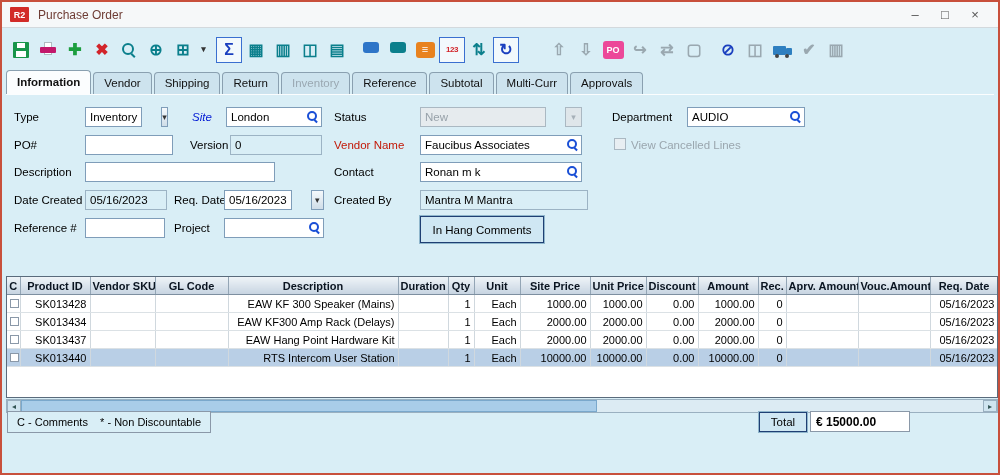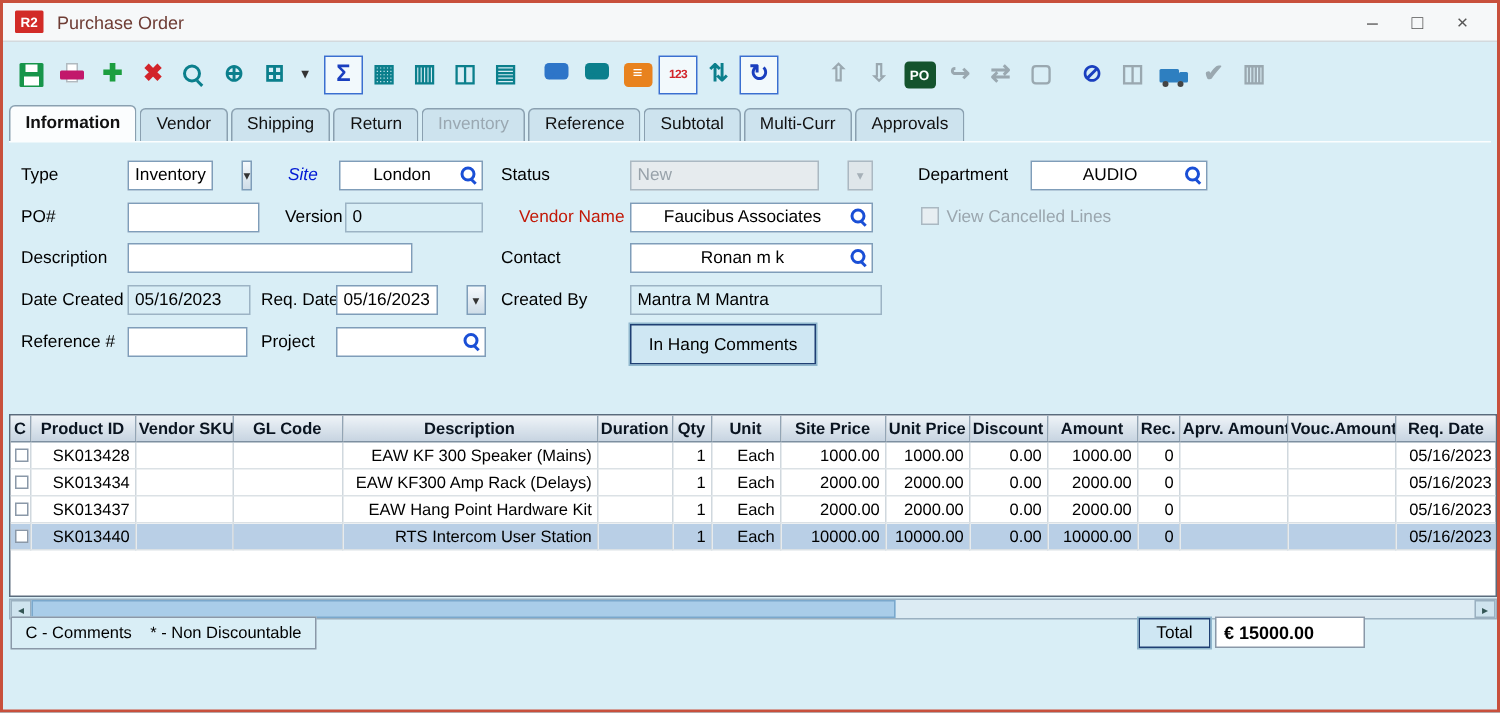--- a/index.html
+++ b/index.html
@@ -35,35 +35,35 @@
   .i-printer::before{content:"";position:absolute;left:4px;top:0;width:8px;height:13px;background:#fff;border:1px solid #b0bac0;box-sizing:border-box;}
   .i-printer::after{content:"";position:absolute;left:0;top:5px;width:16px;height:6px;background:#c2186b;border-radius:1px;}
   .i-mag{width:16px;height:16px;position:relative;}
   .i-mag::before{content:"";position:absolute;left:1px;top:1px;width:8px;height:8px;border:2px solid currentColor;border-radius:50%;}
   .i-mag::after{content:"";position:absolute;left:11px;top:11px;width:5px;height:2px;background:currentColor;transform:rotate(45deg);transform-origin:0 0;}
   .i-bubble{width:16px;height:11px;background:currentColor;border-radius:3px;position:relative;margin-top:-4px;}
   .i-bubble::after{content:"";position:absolute;left:3px;bottom:-4px;border:4px solid transparent;border-top-color:currentColor;border-left-width:0;}
   .i-truck{width:13px;height:9px;background:#2e7fc0;position:relative;border-radius:1px;margin-top:1px;margin-right:6px;}
   .i-truck::before{content:"";position:absolute;right:-6px;top:2px;width:6px;height:7px;background:#2e7fc0;border-radius:1px;}
   .i-truck::after{content:"";position:absolute;left:2px;bottom:-3px;width:4px;height:4px;border-radius:50%;background:#444;box-shadow:10px 0 0 #444;}
-  .i-po{width:21px;height:18px;background:#14532d;color:#fff;font-size:9px;font-weight:bold;display:flex;align-items:center;justify-content:center;border-radius:3px;}
+  .i-po{width:21px;height:18px;background:#ec4899;color:#fff;font-size:9px;font-weight:bold;display:flex;align-items:center;justify-content:center;border-radius:3px;}
 
   
   .tabs{position:absolute;top:70px;left:4px;right:4px;height:22px;display:flex;align-items:flex-end;border-bottom:1px solid #fbfdfe;}
   .tab{padding:3px 10px;font-size:11.5px;background:#cde3ee;border:1px solid #8aa0b0;border-bottom:none;border-radius:4px 4px 0 0;margin-right:2px;color:#111;height:15px;line-height:15px;}
   .tab.active{background:#fbfdfe;font-weight:bold;height:17px;line-height:17px;}
   .tab.disabled{color:#9aa8b2;}
 
   
   .lbl{position:absolute;font-size:11.5px;color:#000;white-space:nowrap;}
   .lbl.blue{color:#0018d4;}
   .lbl.red{color:#c21807;}
   .lbl.gray{color:#9aa6ae;}
   .fld{position:absolute;box-sizing:border-box;height:20px;}
-  .inp{width:100%;height:20px;box-sizing:border-box;border:1px solid #7f9db9;background:#fff;font-family:"Liberation Sans",sans-serif;font-size:11.5px;padding:0 4px;text-align:center;}
+  .inp{width:100%;height:20px;box-sizing:border-box;border:1px solid #7f9db9;background:#fff;font-family:"Liberation Sans",sans-serif;font-size:11.5px;padding:0 4px;}
   .inp.withmag{padding-right:16px;}
   .robox{height:20px;box-sizing:border-box;border:1px solid #9cb3c4;background:#d9eef6;font-size:11.5px;display:flex;align-items:center;padding:0 4px;}
   .combo{display:flex;gap:19px;}
   .combobox{flex:1;height:20px;box-sizing:border-box;border:1px solid #7f9db9;background:#fff;font-size:11.5px;display:flex;align-items:center;padding:0 4px;}
   .arrowbtn{width:17px;height:20px;box-sizing:border-box;border:1px solid #7f9db9;background:linear-gradient(#f5f9fc,#cfdde8);display:flex;align-items:center;justify-content:center;font-size:9px;color:#333;}
   .combo.disabled .combobox{background:#e6ebee;color:#98a2aa;border-color:#aab8c2;}
   .combo.disabled .arrowbtn{color:#a6b0b8;background:#dfe6ea;border-color:#aab8c2;}
   .fmag{position:absolute;right:3px;top:4px;width:12px;height:12px;}
   .fmag::before{content:"";position:absolute;left:0;top:0;width:6px;height:6px;border:2px solid #1a4fd6;border-radius:50%;}
   .fmag::after{content:"";position:absolute;left:8px;top:8px;width:4px;height:2px;background:#1a4fd6;transform:rotate(45deg);transform-origin:0 0;}
@@ -219,21 +219,21 @@
       <div class="tab">Multi-Curr</div>
       <div class="tab">Approvals</div>
     </div>
 
   <div class="lbl" style="left:12px;top:109px;">Type</div>
   <div class="lbl blue" style="left:190px;top:109px;font-style:italic;">Site</div>
   <div class="lbl" style="left:332px;top:109px;">Status</div>
   <div class="lbl" style="left:610px;top:109px;">Department</div>
   <div class="lbl" style="left:12px;top:137px;">PO#</div>
   <div class="lbl" style="left:188px;top:137px;">Version</div>
-  <div class="lbl red" style="left:344px;top:137px;">Vendor Name</div>
+  <div class="lbl red" style="left:332px;top:137px;">Vendor Name</div>
   <div class="lbl" style="left:12px;top:164px;">Description</div>
   <div class="lbl" style="left:332px;top:164px;">Contact</div>
   <div class="lbl" style="left:12px;top:192px;">Date Created</div>
   <div class="lbl" style="left:172px;top:192px;">Req. Date</div>
   <div class="lbl" style="left:332px;top:192px;">Created By</div>
   <div class="lbl" style="left:12px;top:220px;">Reference #</div>
   <div class="lbl" style="left:172px;top:220px;">Project</div>
 
   <div class="fld combo" style="left:83px;top:105px;width:80px;">
     <div class="combobox">Inventory</div>

